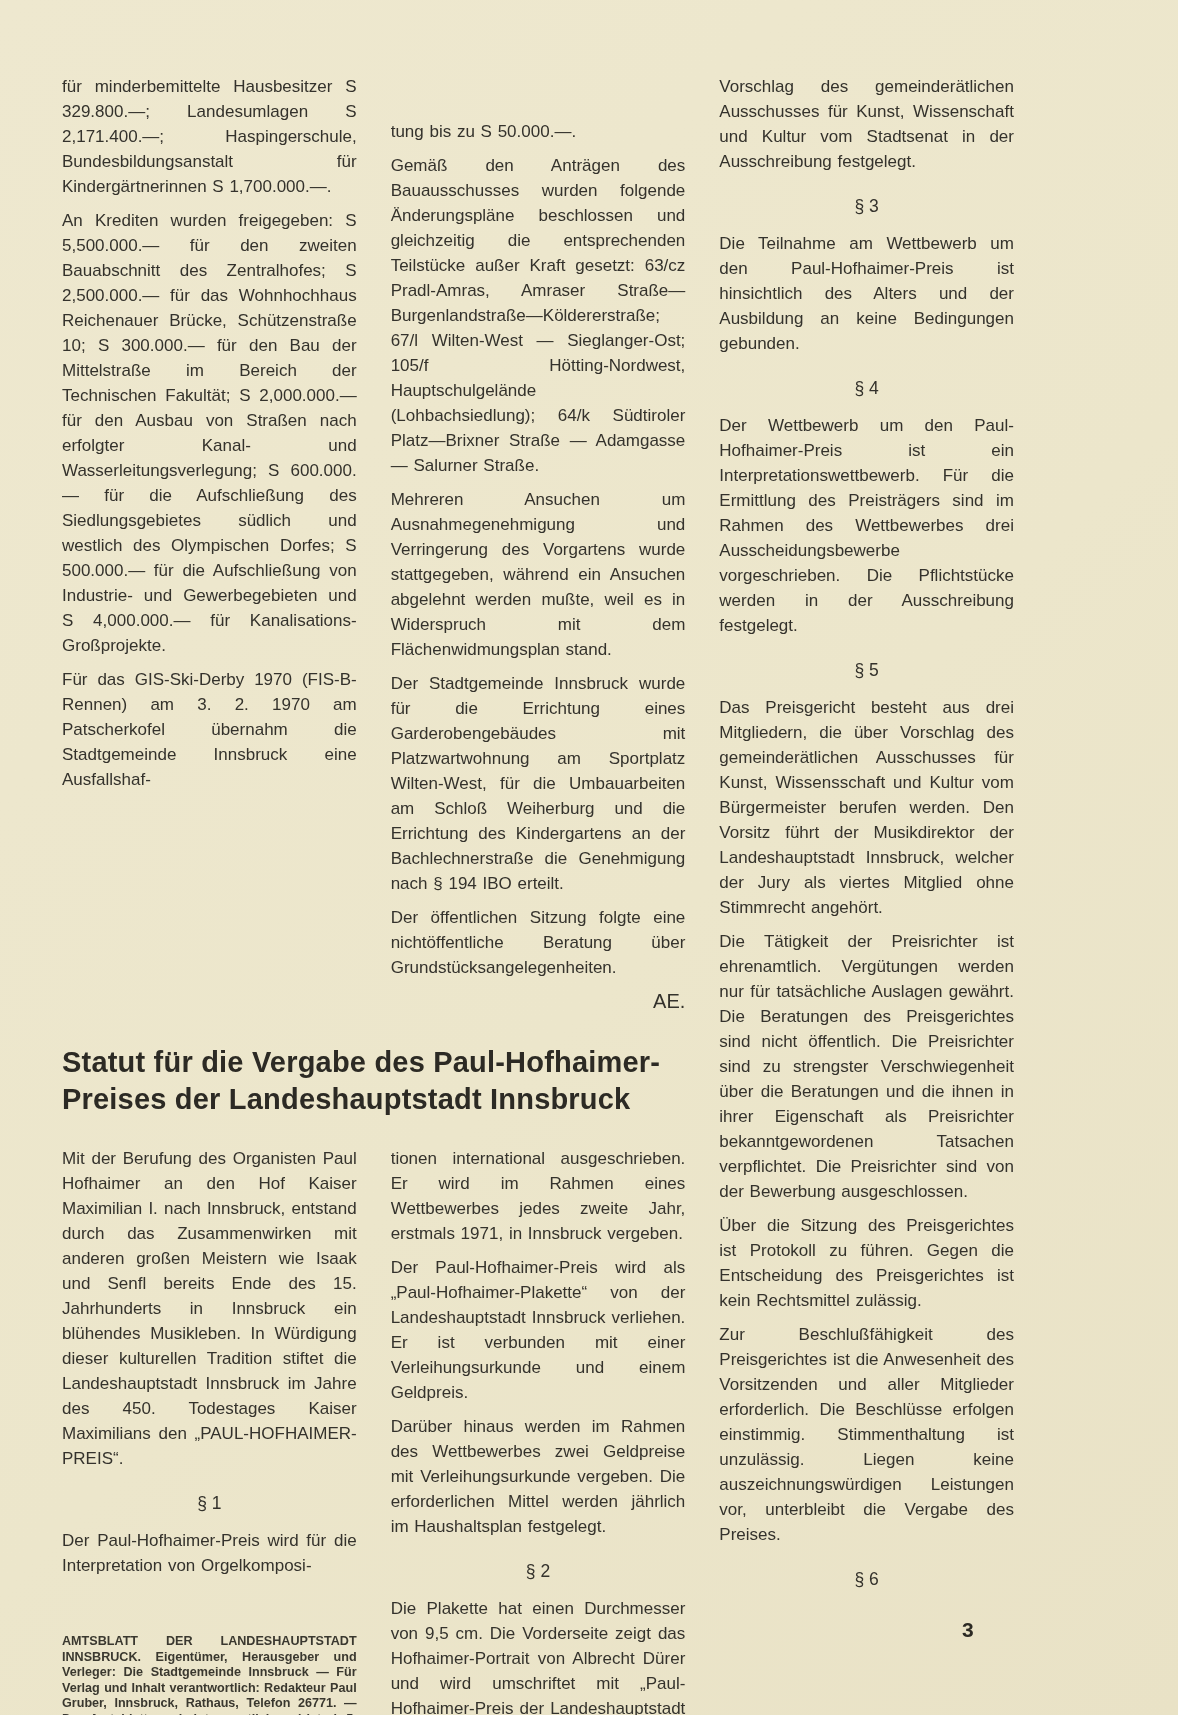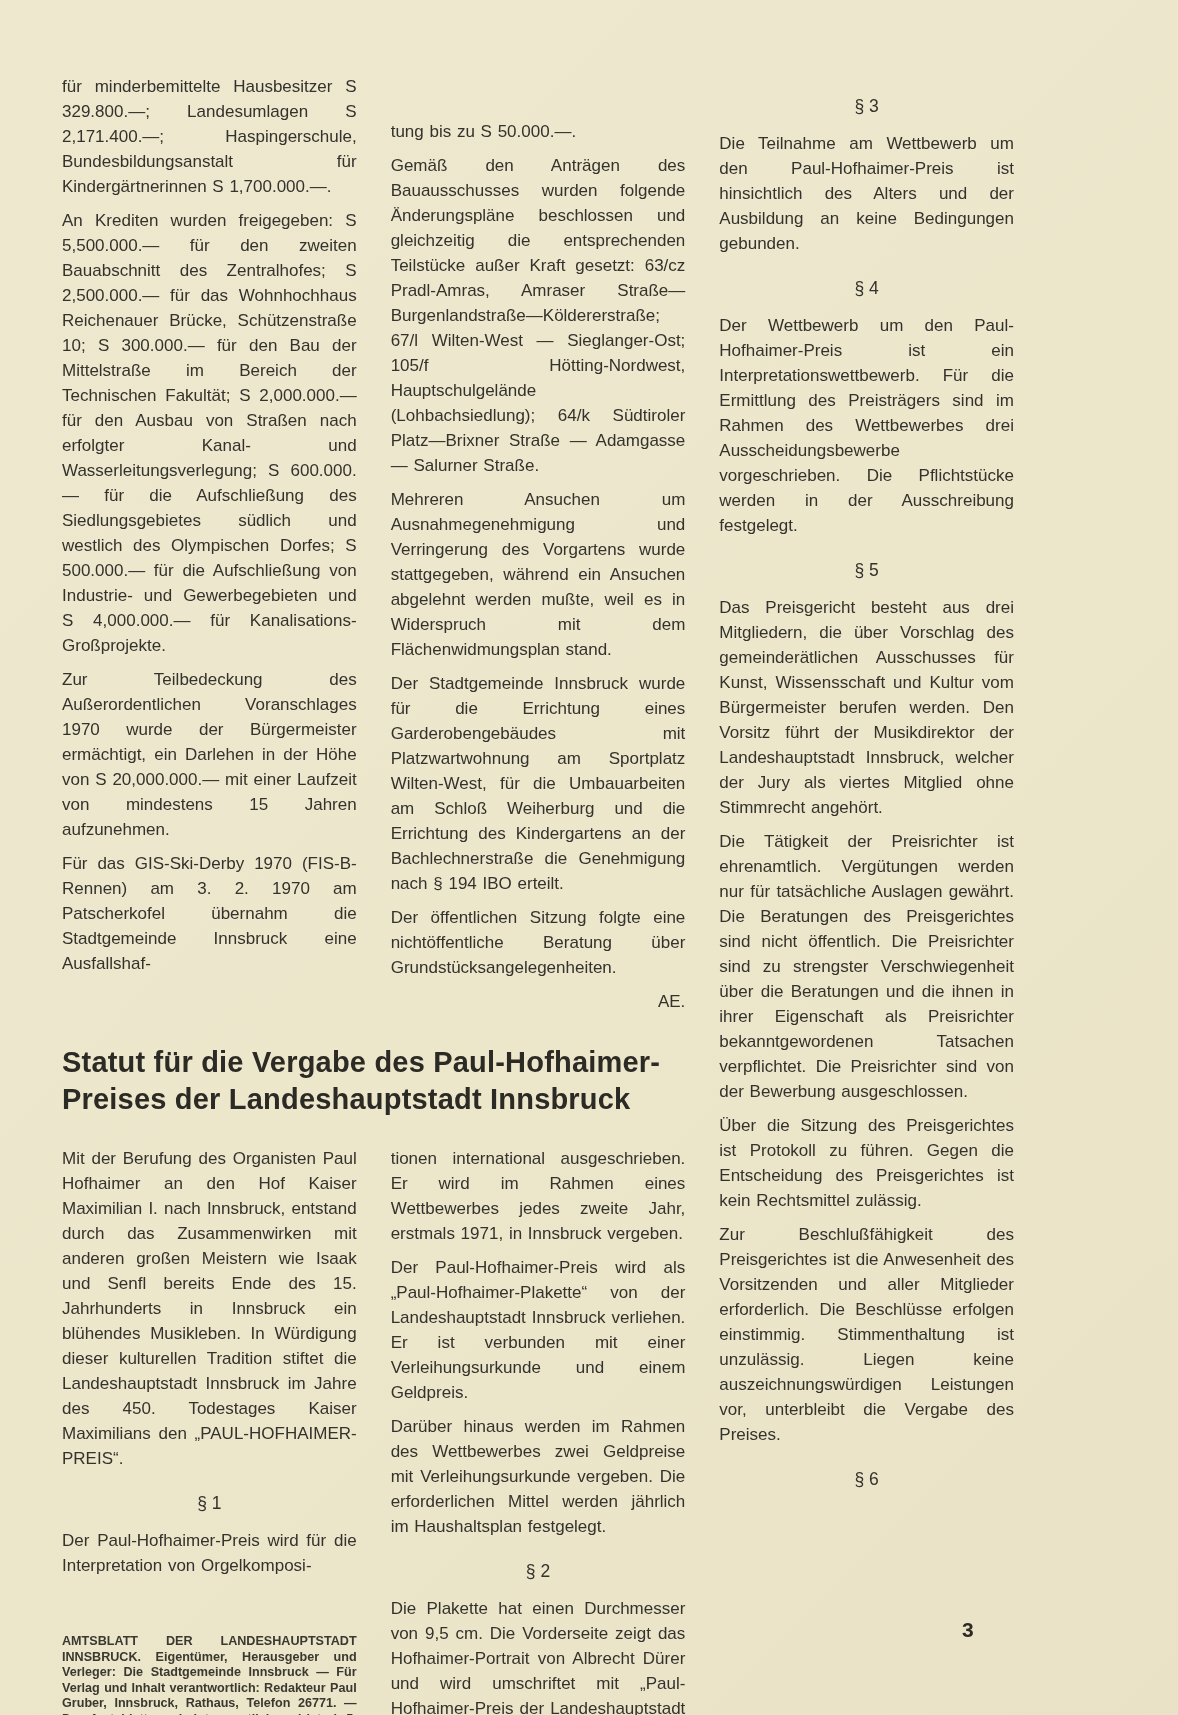--- a/index.html
+++ b/index.html
@@ -49,21 +49,21 @@
     grid-area:hd;
     text-align:left;
     font-weight:bold;
     font-size:29px;
     line-height:37px;
     margin:30px 0 28px 0;
     color:#2c2a24;
     letter-spacing:0.2px;
   }
   .signature {
-    font-size:17px;
+    font-size:20px;
     line-height:25px;
     text-align:right;
     margin:2px 0 0 0;
   }
   .imprint {
     margin:56px 0 0 0;
     font-size:12.6px;
     line-height:15.5px;
     font-weight:bold;
     text-align:justify;
@@ -80,34 +80,34 @@
 </style>
 </head>
 <body>
 
 <div class="page">
   <div class="content">
 
     <div class="col-a1">
       <p class="para">für minderbemittelte Hausbesitzer S 329.800.—; Landesumlagen S 2,171.400.—; Haspingerschule, Bundesbildungsanstalt für Kindergärtnerinnen S 1,700.000.—.</p>
       <p class="para">An Krediten wurden freigegeben: S 5,500.000.— für den zweiten Bauabschnitt des Zentralhofes; S 2,500.000.— für das Wohnhochhaus Reichenauer Brücke, Schützenstraße 10; S 300.000.— für den Bau der Mittelstraße im Bereich der Technischen Fakultät; S 2,000.000.— für den Ausbau von Straßen nach erfolgter Kanal- und Wasserleitungsverlegung; S 600.000.— für die Aufschließung des Siedlungsgebietes südlich und westlich des Olympischen Dorfes; S 500.000.— für die Aufschließung von Industrie- und Gewerbegebieten und S 4,000.000.— für Kanalisations-Großprojekte.</p>
-      <p class="para">Zur Teilbedeckung des Außerordentlichen Voranschlages 1970 wurde der Bürgermeister ermächtigt, ein Darlehen in der Höhe von S 20,000.000.— mit einer Laufzeit von mindestens 15 Jahren aufzunehmen.</p>
       <p class="para">Für das GIS-Ski-Derby 1970 (FIS-B-Rennen) am 3. 2. 1970 am Patscherkofel übernahm die Stadtgemeinde Innsbruck eine Ausfallshaf-</p>
     </div>
 
     <div class="col-a2">
       <p class="para">tung bis zu S 50.000.—.</p>
       <p class="para">Gemäß den Anträgen des Bauausschusses wurden folgende Änderungspläne beschlossen und gleichzeitig die entsprechenden Teilstücke außer Kraft gesetzt: 63/cz Pradl-Amras, Amraser Straße—Burgenlandstraße—Köldererstraße; 67/l Wilten-West — Sieglanger-Ost; 105/f Hötting-Nordwest, Hauptschulgelände (Lohbachsiedlung); 64/k Südtiroler Platz—Brixner Straße — Adamgasse — Salurner Straße.</p>
       <p class="para">Mehreren Ansuchen um Ausnahmegenehmigung und Verringerung des Vorgartens wurde stattgegeben, während ein Ansuchen abgelehnt werden mußte, weil es in Widerspruch mit dem Flächenwidmungsplan stand.</p>
       <p class="para">Der Stadtgemeinde Innsbruck wurde für die Errichtung eines Garderobengebäudes mit Platzwartwohnung am Sportplatz Wilten-West, für die Umbauarbeiten am Schloß Weiherburg und die Errichtung des Kindergartens an der Bachlechnerstraße die Genehmigung nach § 194 IBO erteilt.</p>
       <p class="para">Der öffentlichen Sitzung folgte eine nichtöffentliche Beratung über Grundstücksangelegenheiten.</p>
       <p class="signature">AE.</p>
     </div>
 
     <div class="col-c3">
+      <p class="para">Vorschlag des gemeinderätlichen Ausschusses für Kunst, Wissenschaft und Kultur vom Stadtsenat in der Ausschreibung festgelegt.</p>
       <p class="sec-head">§ 3</p>
       <p class="para">Die Teilnahme am Wettbewerb um den Paul-Hofhaimer-Preis ist hinsichtlich des Alters und der Ausbildung an keine Bedingungen gebunden.</p>
       <p class="sec-head">§ 4</p>
       <p class="para">Der Wettbewerb um den Paul-Hofhaimer-Preis ist ein Interpretationswettbewerb. Für die Ermittlung des Preisträgers sind im Rahmen des Wettbewerbes drei Ausscheidungsbewerbe vorgeschrieben. Die Pflichtstücke werden in der Ausschreibung festgelegt.</p>
       <p class="sec-head">§ 5</p>
       <p class="para">Das Preisgericht besteht aus drei Mitgliedern, die über Vorschlag des gemeinderätlichen Ausschusses für Kunst, Wissensschaft und Kultur vom Bürgermeister berufen werden. Den Vorsitz führt der Musikdirektor der Landeshauptstadt Innsbruck, welcher der Jury als viertes Mitglied ohne Stimmrecht angehört.</p>
       <p class="para">Die Tätigkeit der Preisrichter ist ehrenamtlich. Vergütungen werden nur für tatsächliche Auslagen gewährt. Die Beratungen des Preisgerichtes sind nicht öffentlich. Die Preisrichter sind zu strengster Verschwiegenheit über die Beratungen und die ihnen in ihrer Eigenschaft als Preisrichter bekanntgewordenen Tatsachen verpflichtet. Die Preisrichter sind von der Bewerbung ausgeschlossen.</p>
       <p class="para">Über die Sitzung des Preisgerichtes ist Protokoll zu führen. Gegen die Entscheidung des Preisgerichtes ist kein Rechtsmittel zulässig.</p>
       <p class="para">Zur Beschlußfähigkeit des Preisgerichtes ist die Anwesenheit des Vorsitzenden und aller Mitglieder erforderlich. Die Beschlüsse erfolgen einstimmig. Stimmenthaltung ist unzulässig. Liegen keine auszeichnungswürdigen Leistungen vor, unterbleibt die Vergabe des Preises.</p>
       <p class="sec-head">§ 6</p>

